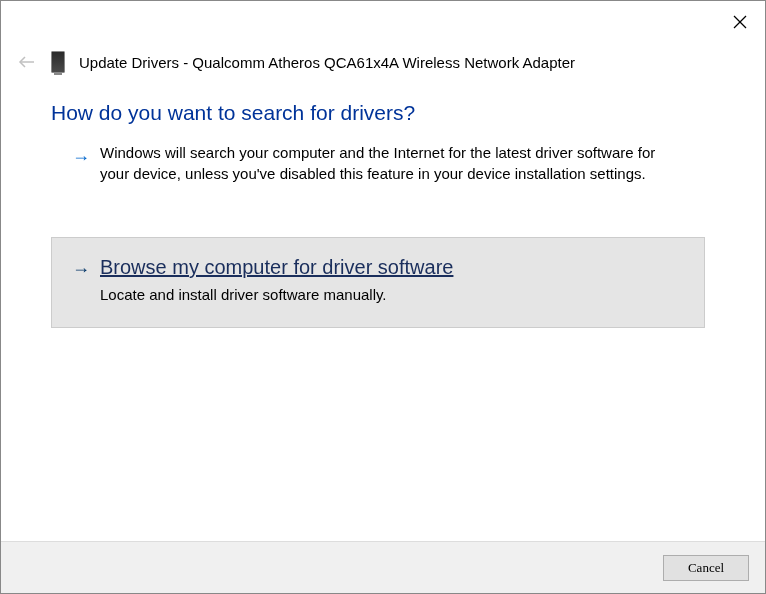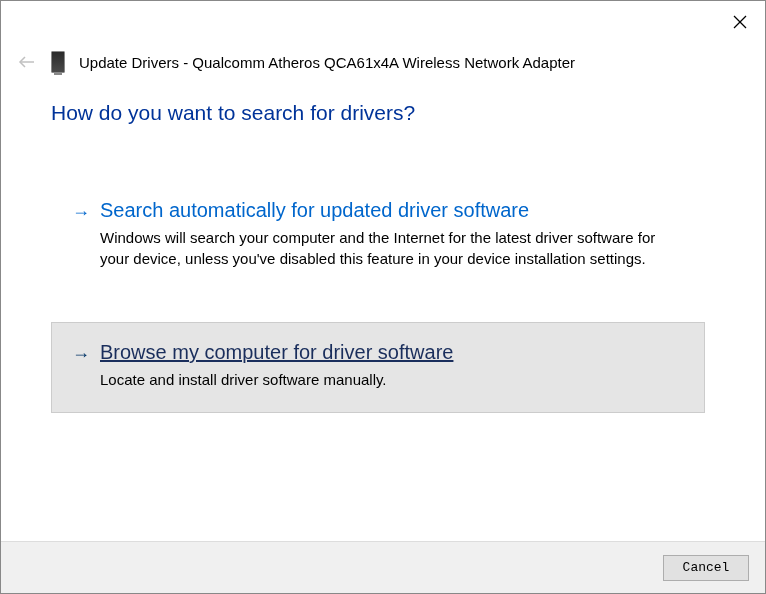--- a/index.html
+++ b/index.html
@@ -74,21 +74,20 @@
     .content-area {
       position: absolute;
       top: 100px;
       left: 50px;
       right: 60px;
     }
     .main-heading {
       font-size: 21px;
       color: #003399;
       font-weight: 400;
-      margin-bottom: 55px;
     }
     .option-box {
       padding: 16px 20px 22px 20px;
       margin-bottom: 30px;
       cursor: pointer;
       display: flex;
       align-items: flex-start;
       gap: 10px;
       border: 1px solid transparent;
     }
@@ -135,21 +134,21 @@
       display: flex;
       align-items: center;
       justify-content: flex-end;
       padding-right: 16px;
     }
     .cancel-btn {
       min-width: 86px;
       height: 26px;
       background: #e1e1e1;
       border: 1px solid #adadad;
-      font-family: Liberation Mono, monospace;
+      font-family: Liberation Serif, serif;
       font-size: 13px;
       color: #000;
       cursor: pointer;
       padding: 0 14px;
     }
   </style>
 </head>
 <body>
 
 <div class="close-btn">
@@ -169,21 +168,20 @@
   <div class="device-icon"></div>
   <div class="window-title">Update Drivers - Qualcomm Atheros QCA61x4A Wireless Network Adapter</div>
 </div>
 
 <div class="content-area">
   <h1 class="main-heading">How do you want to search for drivers?</h1>
 
   <div class="option-box">
     <div class="option-arrow">→</div>
     <div class="option-text">
-      <div class="option-title">Search automatically for updated driver software</div>
       <div class="option-desc">Windows will search your computer and the Internet for the latest driver software for your device, unless you've disabled this feature in your device installation settings.</div>
     </div>
   </div>
 
   <div class="option-box selected">
     <div class="option-arrow">→</div>
     <div class="option-text">
       <div class="option-title">Browse my computer for driver software</div>
       <div class="option-desc">Locate and install driver software manually.</div>
     </div>

